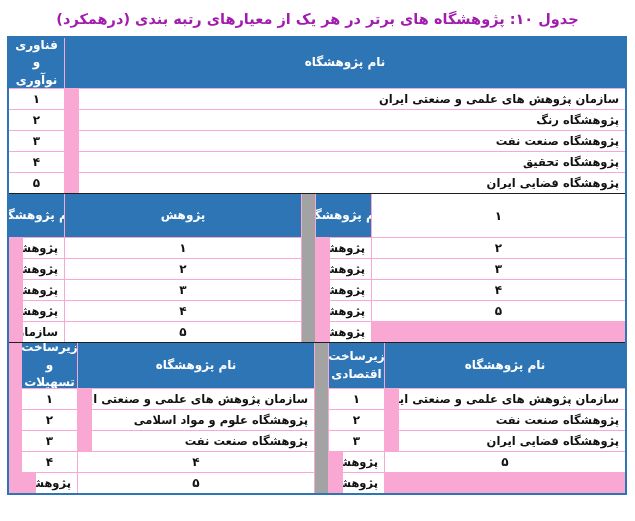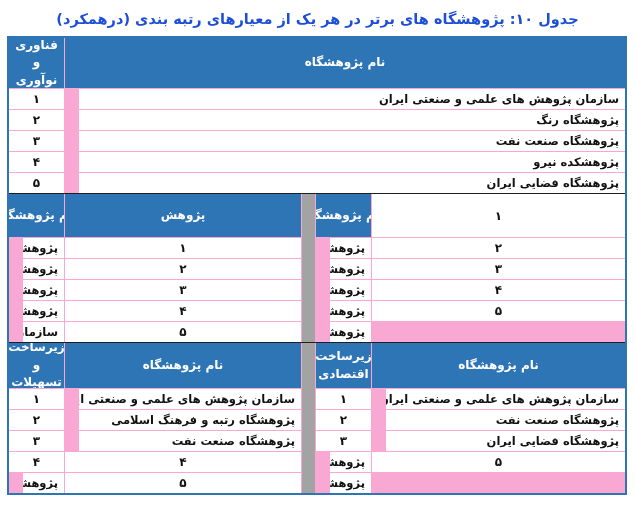--- a/index.html
+++ b/index.html
@@ -2,34 +2,34 @@
 <html lang="fa"><head>
 <meta charset="utf-8">
 <style>
   html,body{margin:0;padding:0;}
   body{
     width:635px;height:521px;background:#ffffff;overflow:hidden;
     font-family:"DejaVu Sans","Liberation Sans",sans-serif;
     -webkit-font-smoothing:antialiased;
   }
   .title{
-    direction:rtl;text-align:center;color:#1d4ed8;
+    direction:rtl;text-align:center;color:#a21caf;
     font-weight:bold;font-size:14.5px;
     padding:11px 10px 9px 10px;
   }
   .table-frame{
     margin-left:7px;width:616px;
     border:2px solid #2E75B6;
     background:#1f1f1f;
     display:flex;flex-direction:column;gap:1px;
   }
   .sec{display:grid;gap:1px;background:#f9a8d4;}
   .sec1{grid-template-columns:55px 1fr;grid-template-rows:50px repeat(5,20px);}
   .sec23{grid-template-columns:55px 236px 13px 55px 1fr;grid-template-rows:43px repeat(5,20px);}
-  .sec3{grid-template-rows:45px repeat(5,20px);}
+  .sec3{grid-template-rows:45px repeat(5,20px);padding-left:13px;}
   .cell{
     background:#ffffff;display:flex;align-items:center;
     font-size:11.5px;color:#111;overflow:hidden;white-space:nowrap;
   }
   .hdr{
     background:#2E75B6;color:#ffffff;font-weight:bold;
     justify-content:center;text-align:center;font-size:12px;
     direction:rtl;line-height:1.45;
   }
   .crit{white-space:normal;padding:0 3px;}
@@ -48,21 +48,21 @@
     <div class="cell hdr crit">فناوری و نوآوری</div>
     <div class="cell hdr">نام پژوهشگاه</div>
 
     <div class="cell rank">۱</div>
     <div class="cell name">سازمان پژوهش های علمی و صنعتی ایران</div>
     <div class="cell rank">۲</div>
     <div class="cell name">پژوهشگاه رنگ</div>
     <div class="cell rank">۳</div>
     <div class="cell name">پژوهشگاه صنعت نفت</div>
     <div class="cell rank">۴</div>
-    <div class="cell name">پژوهشکده نیرو</div>
+    <div class="cell name">پژوهشگاه تحقیق</div>
     <div class="cell rank">۵</div>
     <div class="cell name">پژوهشگاه فضایی ایران</div>
   </div>
 
   <div class="sec sec23">
     <div class="gapcol"></div>
 
     <div class="cell hdr">نام پژوهشگاه</div>
     <div class="cell hdr crit">پژوهش</div>
     <div class="cell hdr">نام پژوهشگاه</div>
@@ -100,21 +100,21 @@
     <div class="cell hdr">نام پژوهشگاه</div>
     <div class="cell hdr crit">زیرساخت اقتصادی</div>
     <div class="cell hdr">نام پژوهشگاه</div>
 
     <div class="cell rank">۱</div>
     <div class="cell name">سازمان پژوهش های علمی و صنعتی ایران</div>
     <div class="cell rank">۱</div>
     <div class="cell name">سازمان پژوهش های علمی و صنعتی ایران</div>
 
     <div class="cell rank">۲</div>
-    <div class="cell name">پژوهشگاه رتبه و فرهنگ اسلامی</div>
+    <div class="cell name">پژوهشگاه علوم و مواد اسلامی</div>
     <div class="cell rank">۲</div>
     <div class="cell name">پژوهشگاه صنعت نفت</div>
 
     <div class="cell rank">۳</div>
     <div class="cell name">پژوهشگاه صنعت نفت</div>
     <div class="cell rank">۳</div>
     <div class="cell name">پژوهشگاه فضایی ایران</div>
 
     <div class="cell rank">۴</div>
     <div class="cell rank">۴</div>

